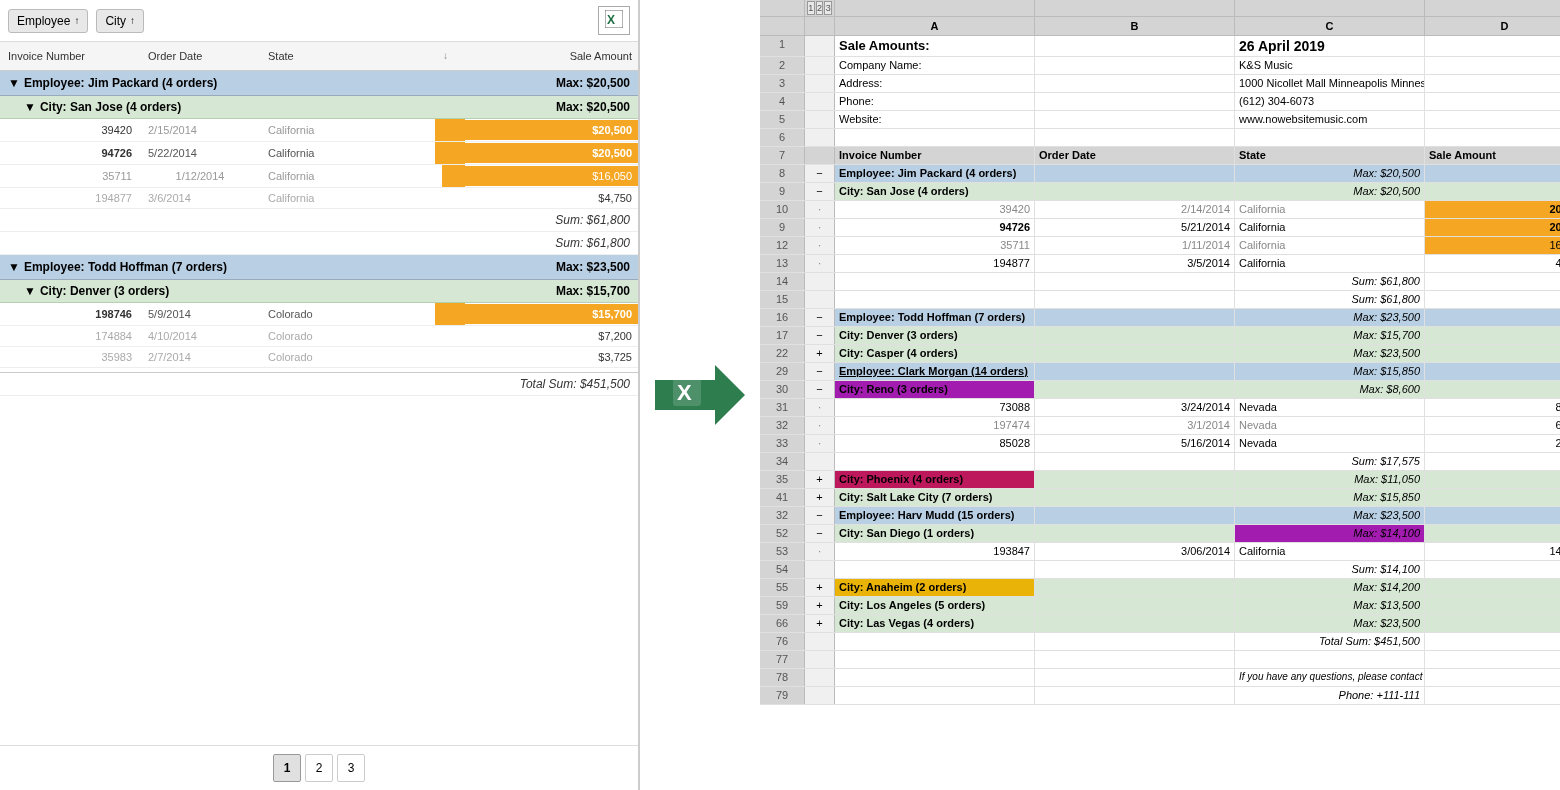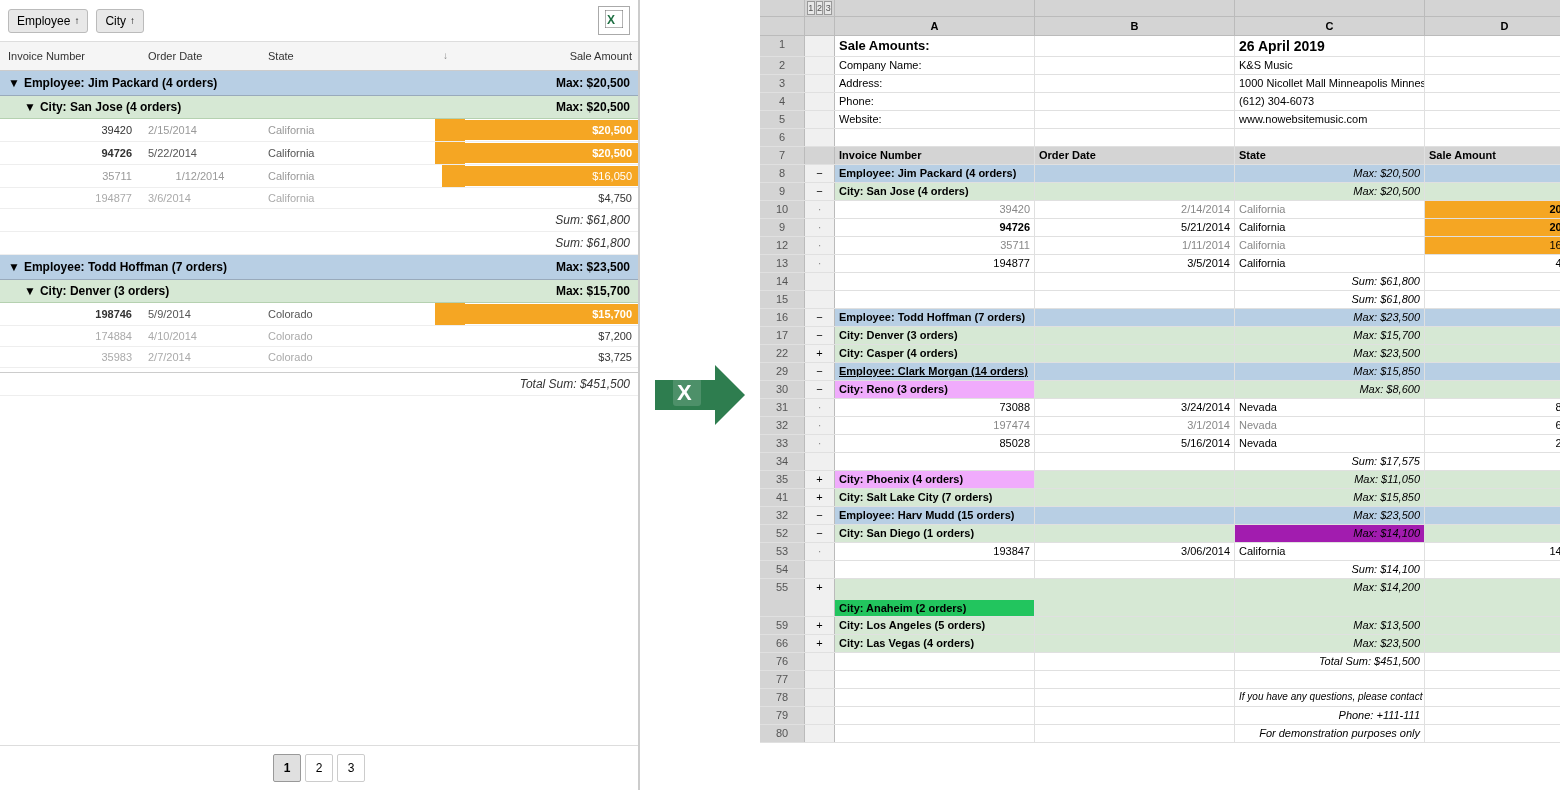--- a/index.html
+++ b/index.html
@@ -638,21 +638,21 @@
         <div class="ec ctrl bg-blue">−</div>
         <div class="ec bold" style="background:#b8cfe4;text-decoration:underline;">Employee: Clark Morgan (14 orders)</div>
         <div class="ec" style="background:#b8cfe4;"></div>
         <div class="ec right italic" style="background:#b8cfe4;">Max: $15,850</div>
         <div class="ec" style="background:#b8cfe4;"></div>
       </div>
 
       <div class="erow bg-green">
         <div class="ec rnum">30</div>
         <div class="ec ctrl bg-green">−</div>
-        <div class="ec bold" style="background:#f0abfc;">City: Reno (3 orders)</div>
+        <div class="ec bold" style="background:#a21caf;">City: Reno (3 orders)</div>
         <div class="ec" style="background:#d6e8d4;"></div>
         <div class="ec right italic" style="background:#d6e8d4;">Max: $8,600</div>
         <div class="ec" style="background:#d6e8d4;"></div>
       </div>
 
       <div class="erow">
         <div class="ec rnum">31</div>
         <div class="ec ctrl" style="color:#888;">·</div>
         <div class="ec right">73088</div>
         <div class="ec right">3/24/2014</div>
@@ -683,21 +683,21 @@
         <div class="ec ctrl"></div>
         <div class="ec"></div>
         <div class="ec"></div>
         <div class="ec right italic">Sum: $17,575</div>
         <div class="ec"></div>
       </div>
 
       <div class="erow bg-green">
         <div class="ec rnum">35</div>
         <div class="ec ctrl bg-green">+</div>
-        <div class="ec bold" style="background:#f0abfc;">City: Phoenix (4 orders)</div>
+        <div class="ec bold" style="background:#be185d;">City: Phoenix (4 orders)</div>
         <div class="ec" style="background:#d6e8d4;"></div>
         <div class="ec right italic" style="background:#d6e8d4;">Max: $11,050</div>
         <div class="ec" style="background:#d6e8d4;"></div>
       </div>
 
       <div class="erow bg-green">
         <div class="ec rnum">41</div>
         <div class="ec ctrl bg-green">+</div>
         <div class="ec bold" style="background:#d6e8d4;">City: Salt Lake City (7 orders)</div>
         <div class="ec" style="background:#d6e8d4;"></div>
@@ -737,21 +737,21 @@
         <div class="ec ctrl"></div>
         <div class="ec"></div>
         <div class="ec"></div>
         <div class="ec right italic">Sum: $14,100</div>
         <div class="ec"></div>
       </div>
 
       <div class="erow bg-green">
         <div class="ec rnum">55</div>
         <div class="ec ctrl bg-green">+</div>
-        <div class="ec bold" style="background:#22c55e;margin-top:21px;">City: Anaheim (2 orders)</div>
+        <div class="ec bold" style="background:#eab308;">City: Anaheim (2 orders)</div>
         <div class="ec" style="background:#d6e8d4;"></div>
         <div class="ec right italic" style="background:#d6e8d4;">Max: $14,200</div>
         <div class="ec" style="background:#d6e8d4;"></div>
       </div>
 
       <div class="erow bg-green">
         <div class="ec rnum">59</div>
         <div class="ec ctrl bg-green">+</div>
         <div class="ec bold" style="background:#d6e8d4;">City: Los Angeles (5 orders)</div>
         <div class="ec" style="background:#d6e8d4;"></div>
@@ -797,23 +797,15 @@
 
       <div class="erow">
         <div class="ec rnum">79</div>
         <div class="ec ctrl"></div>
         <div class="ec"></div>
         <div class="ec"></div>
         <div class="ec right italic">Phone: +111-111</div>
         <div class="ec"></div>
       </div>
 
-      <div class="erow">
-        <div class="ec rnum">80</div>
-        <div class="ec ctrl"></div>
-        <div class="ec"></div>
-        <div class="ec"></div>
-        <div class="ec right italic">For demonstration purposes only</div>
-        <div class="ec"></div>
-      </div>
     </div>
   </div>
 </div>
 
 </body></html>

